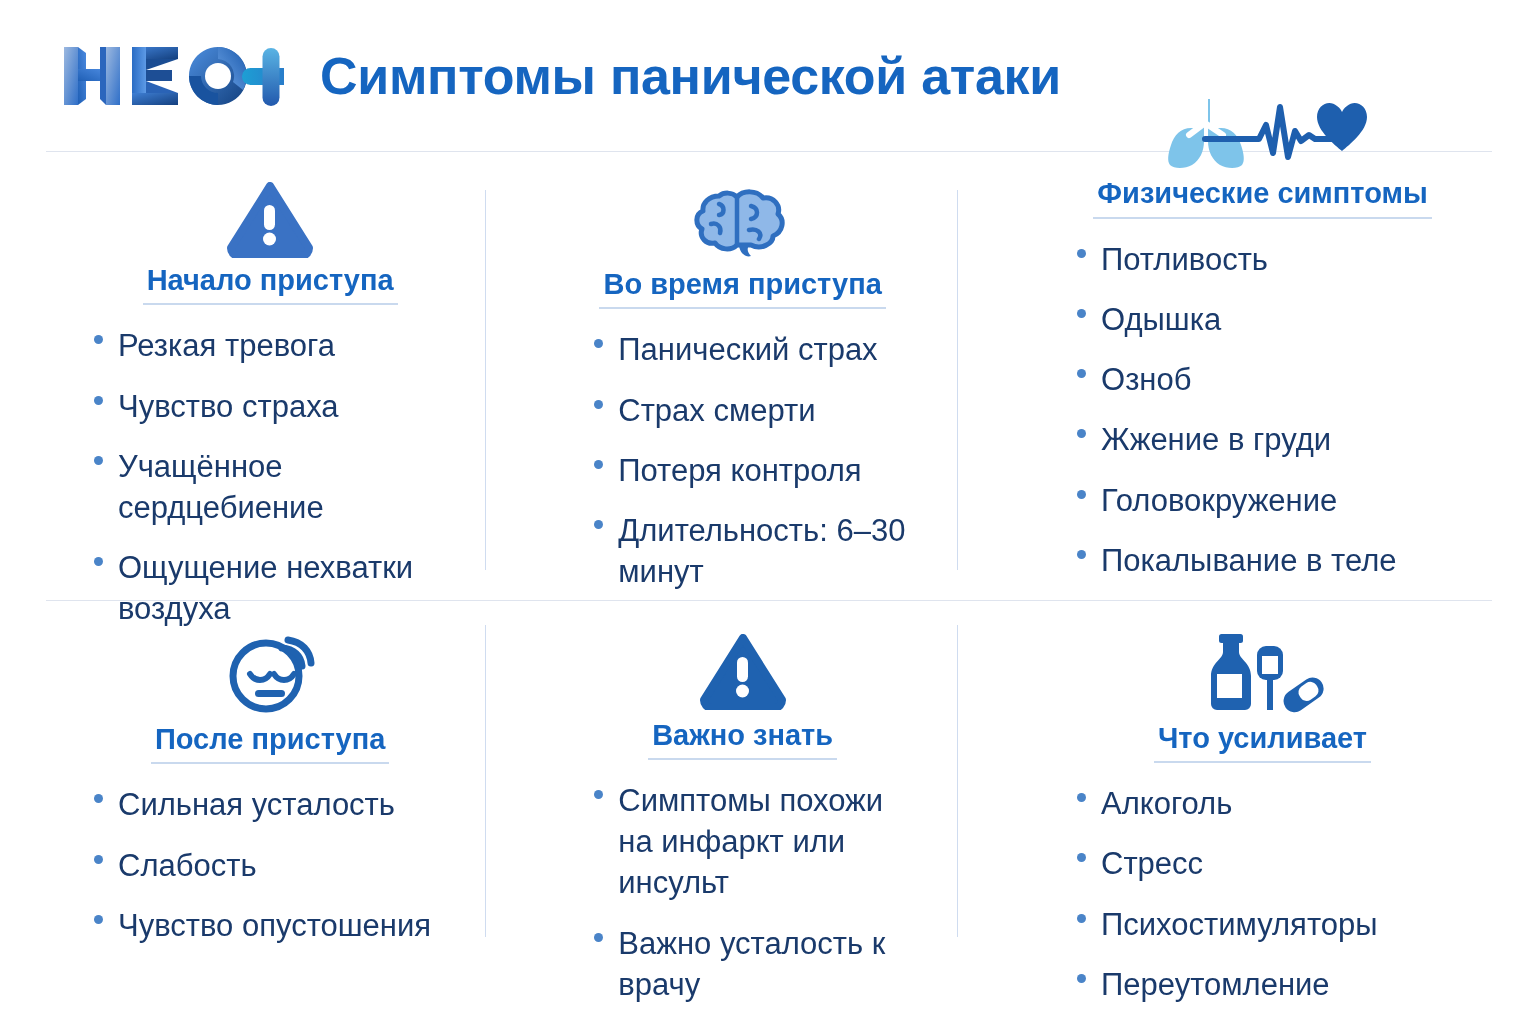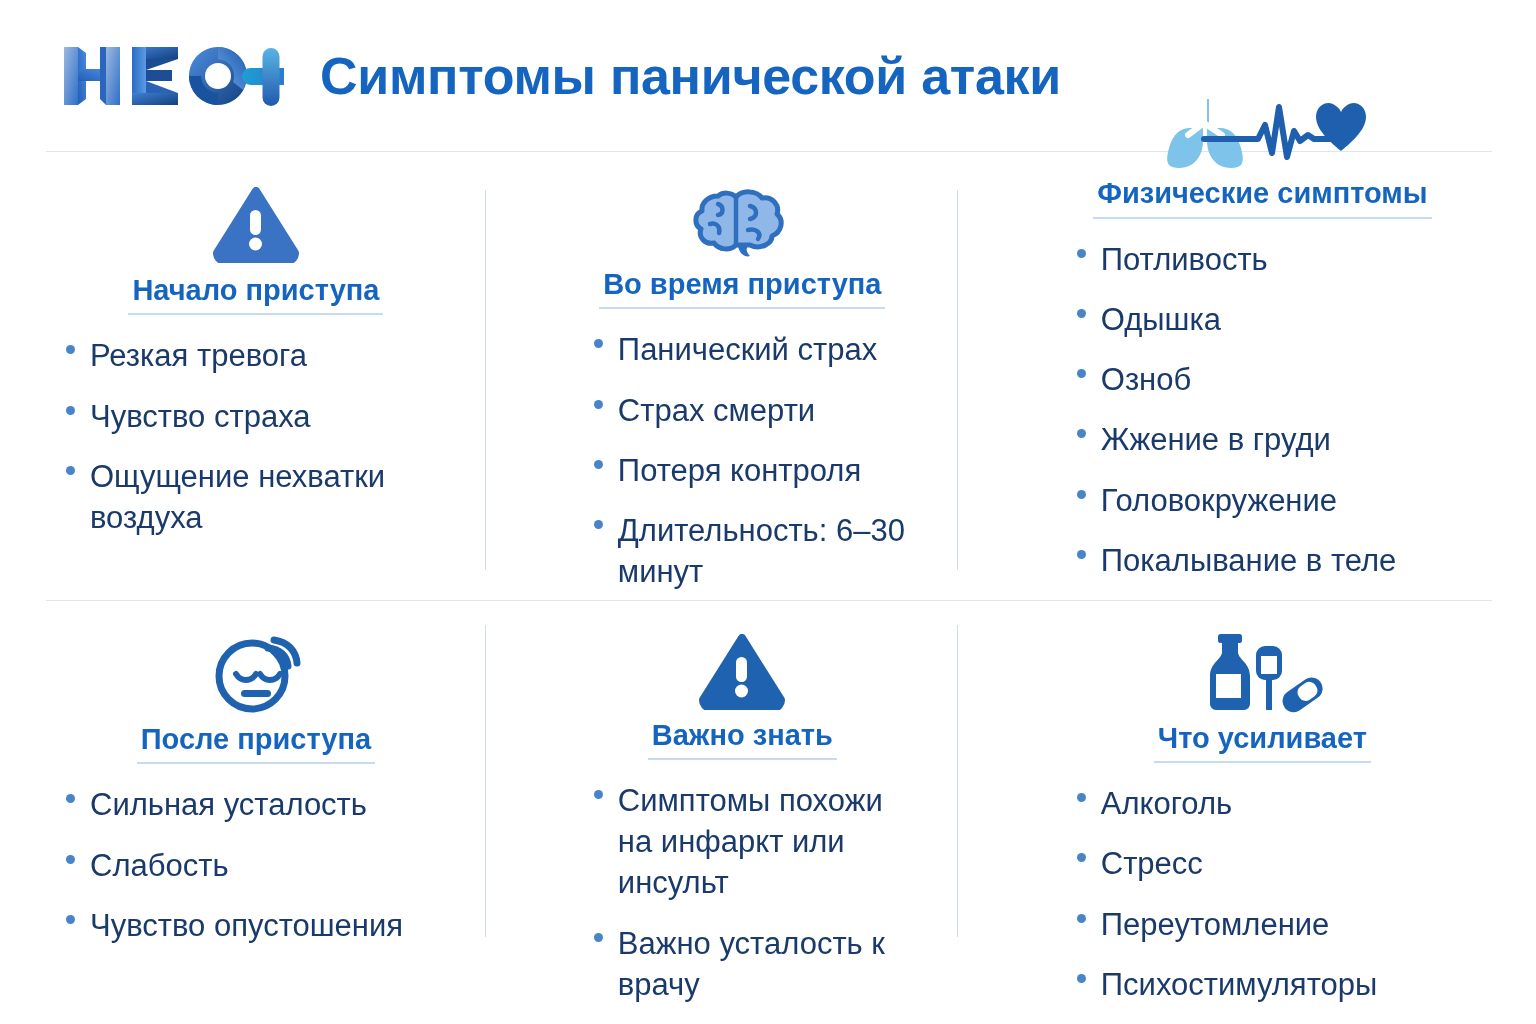--- a/index.html
+++ b/index.html
@@ -81,21 +81,21 @@
   }
 
   .card {
     box-sizing: border-box;
     padding-top: 30px;
     display: flex;
     flex-direction: column;
     align-items: center;
     position: relative;
   }
-  .card-1, .card-4 { width: 516px; padding-left: 36px; padding-right: 30px; }
+  .card-1, .card-4 { width: 516px; padding-left: 64px; padding-right: 30px; }
   .card-2, .card-5 { width: 472px; padding-left: 40px; padding-right: 30px; align-items: center; }
   .card-3, .card-6 { width: 578px; padding-left: 60px; padding-right: 40px; justify-content: flex-end; }
 
   
   .vsep {
     position: absolute;
     width: 1px;
     background: #cfdcf0;
   }
   .vsep-a { left: 485px; top: 38px;  height: 380px; }
@@ -252,20 +252,24 @@
         <div class="heading-rule"></div>
       </div>
       <ul class="bullet-list">
         <li class="bullet-item">
           <span class="bullet-dot"></span>
           <span class="bullet-text">Резкая тревога</span>
         </li>
         <li class="bullet-item">
           <span class="bullet-dot"></span>
           <span class="bullet-text">Чувство страха</span>
+        </li>
+        <li class="bullet-item">
+          <span class="bullet-dot"></span>
+          <span class="bullet-text">Учащённое сердцебиение</span>
         </li>
         <li class="bullet-item">
           <span class="bullet-dot"></span>
           <span class="bullet-text">Ощущение нехватки воздуха</span>
         </li>
       </ul>
     </div>
 
     <div class="card card-2">
       <div class="card-icon">
@@ -441,23 +445,23 @@
         <li class="bullet-item">
           <span class="bullet-dot"></span>
           <span class="bullet-text">Алкоголь</span>
         </li>
         <li class="bullet-item">
           <span class="bullet-dot"></span>
           <span class="bullet-text">Стресс</span>
         </li>
         <li class="bullet-item">
           <span class="bullet-dot"></span>
+          <span class="bullet-text">Психостимуляторы</span>
+        </li>
+        <li class="bullet-item">
+          <span class="bullet-dot"></span>
           <span class="bullet-text">Переутомление</span>
-        </li>
-        <li class="bullet-item">
-          <span class="bullet-dot"></span>
-          <span class="bullet-text">Психостимуляторы</span>
         </li>
       </ul>
     </div>
 
   </div>
 </div>
 
 </body></html>

